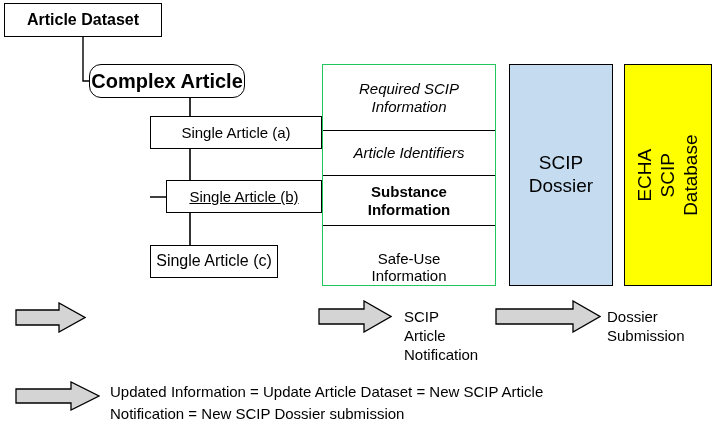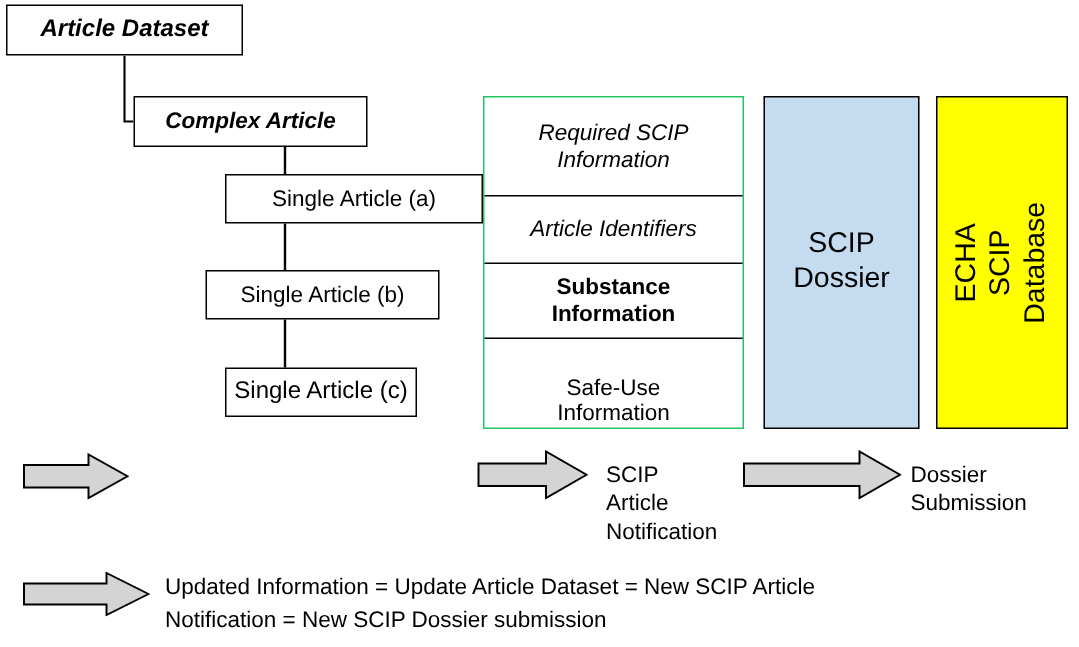--- a/index.html
+++ b/index.html
@@ -46,39 +46,40 @@
     text-align: center;
     line-height: 1.15;
   }
   .node-label {
     display: block;
     white-space: pre-line;
   }
 
   .node.bold .node-label {
     font-weight: bold;
-    font-style: italic;
   }
 
   
   #node-article-dataset {
     left: 4px;  top: 3px;  width: 158px; height: 34px;
     font-size: 16px;
   }
   #node-complex-article {
     left: 89px; top: 64px; width: 156px; height: 34px;
-    font-size: 15px;
+    font-size: 20px;
+    border-radius: 12px;
   }
   #node-single-article-a {
     left: 150px; top: 116px; width: 172px; height: 33px;
     font-size: 15px;
   }
   #node-single-article-b {
-    left: 137px; top: 180px; width: 156px; height: 33px;
-    font-size: 15px;
+    left: 166px; top: 180px; width: 156px; height: 33px;
+    font-size: 15px;
+    text-decoration: underline;
   }
   #node-single-article-c {
     left: 150px; top: 245px; width: 128px; height: 33px;
     font-size: 16px;
   }
 
   
   #scip-info-table {
     position: absolute;
     left: 322px;

